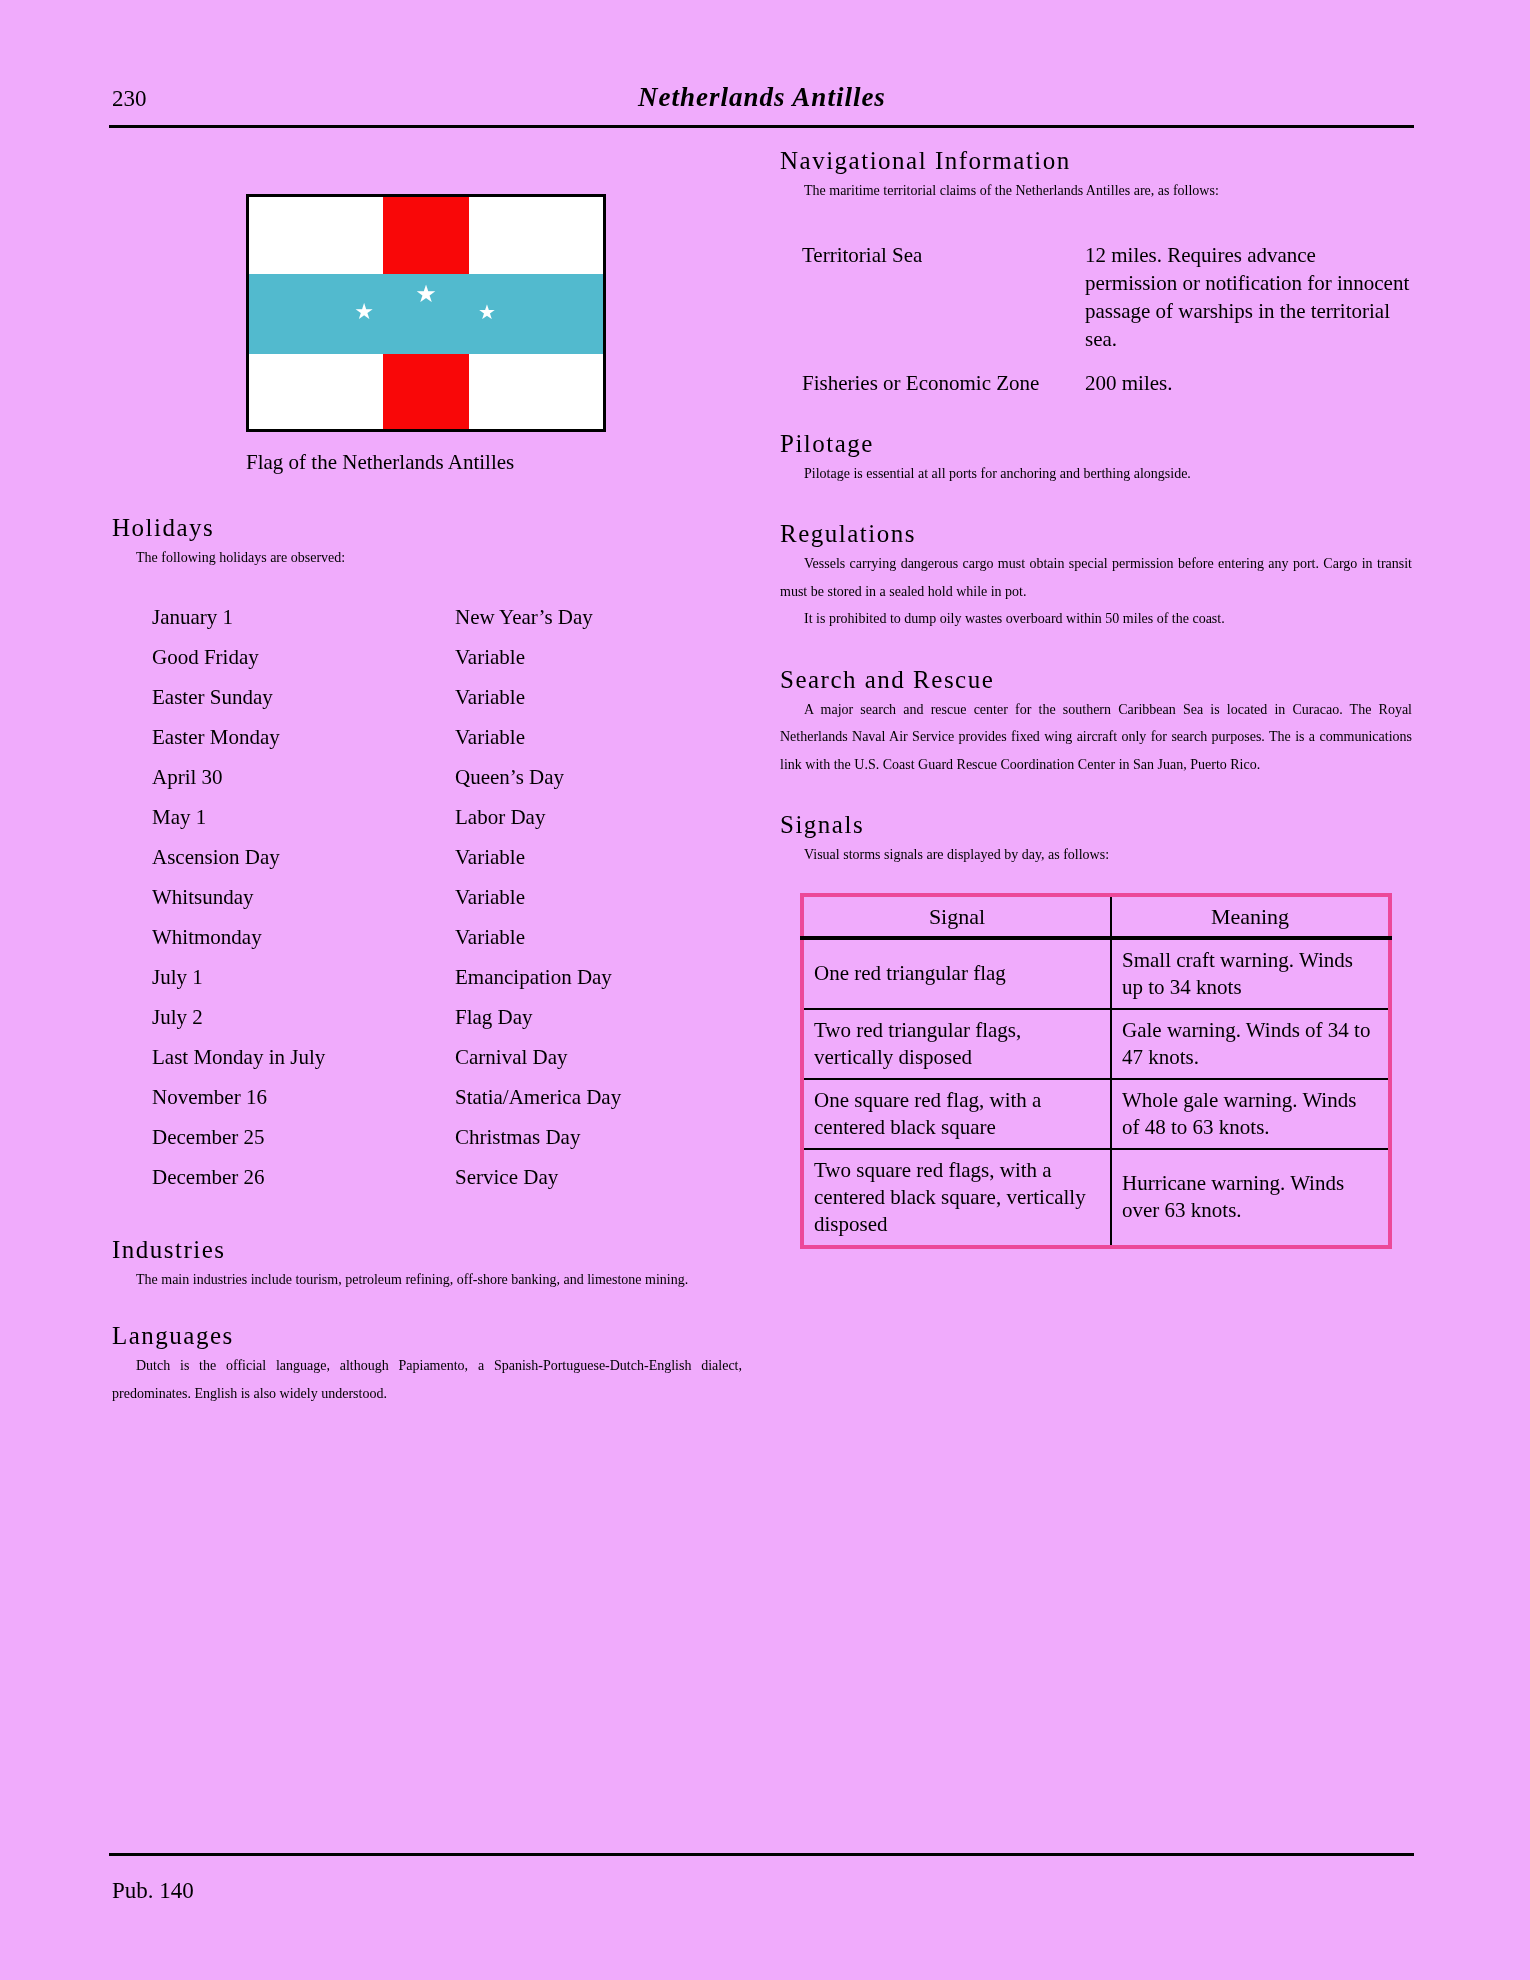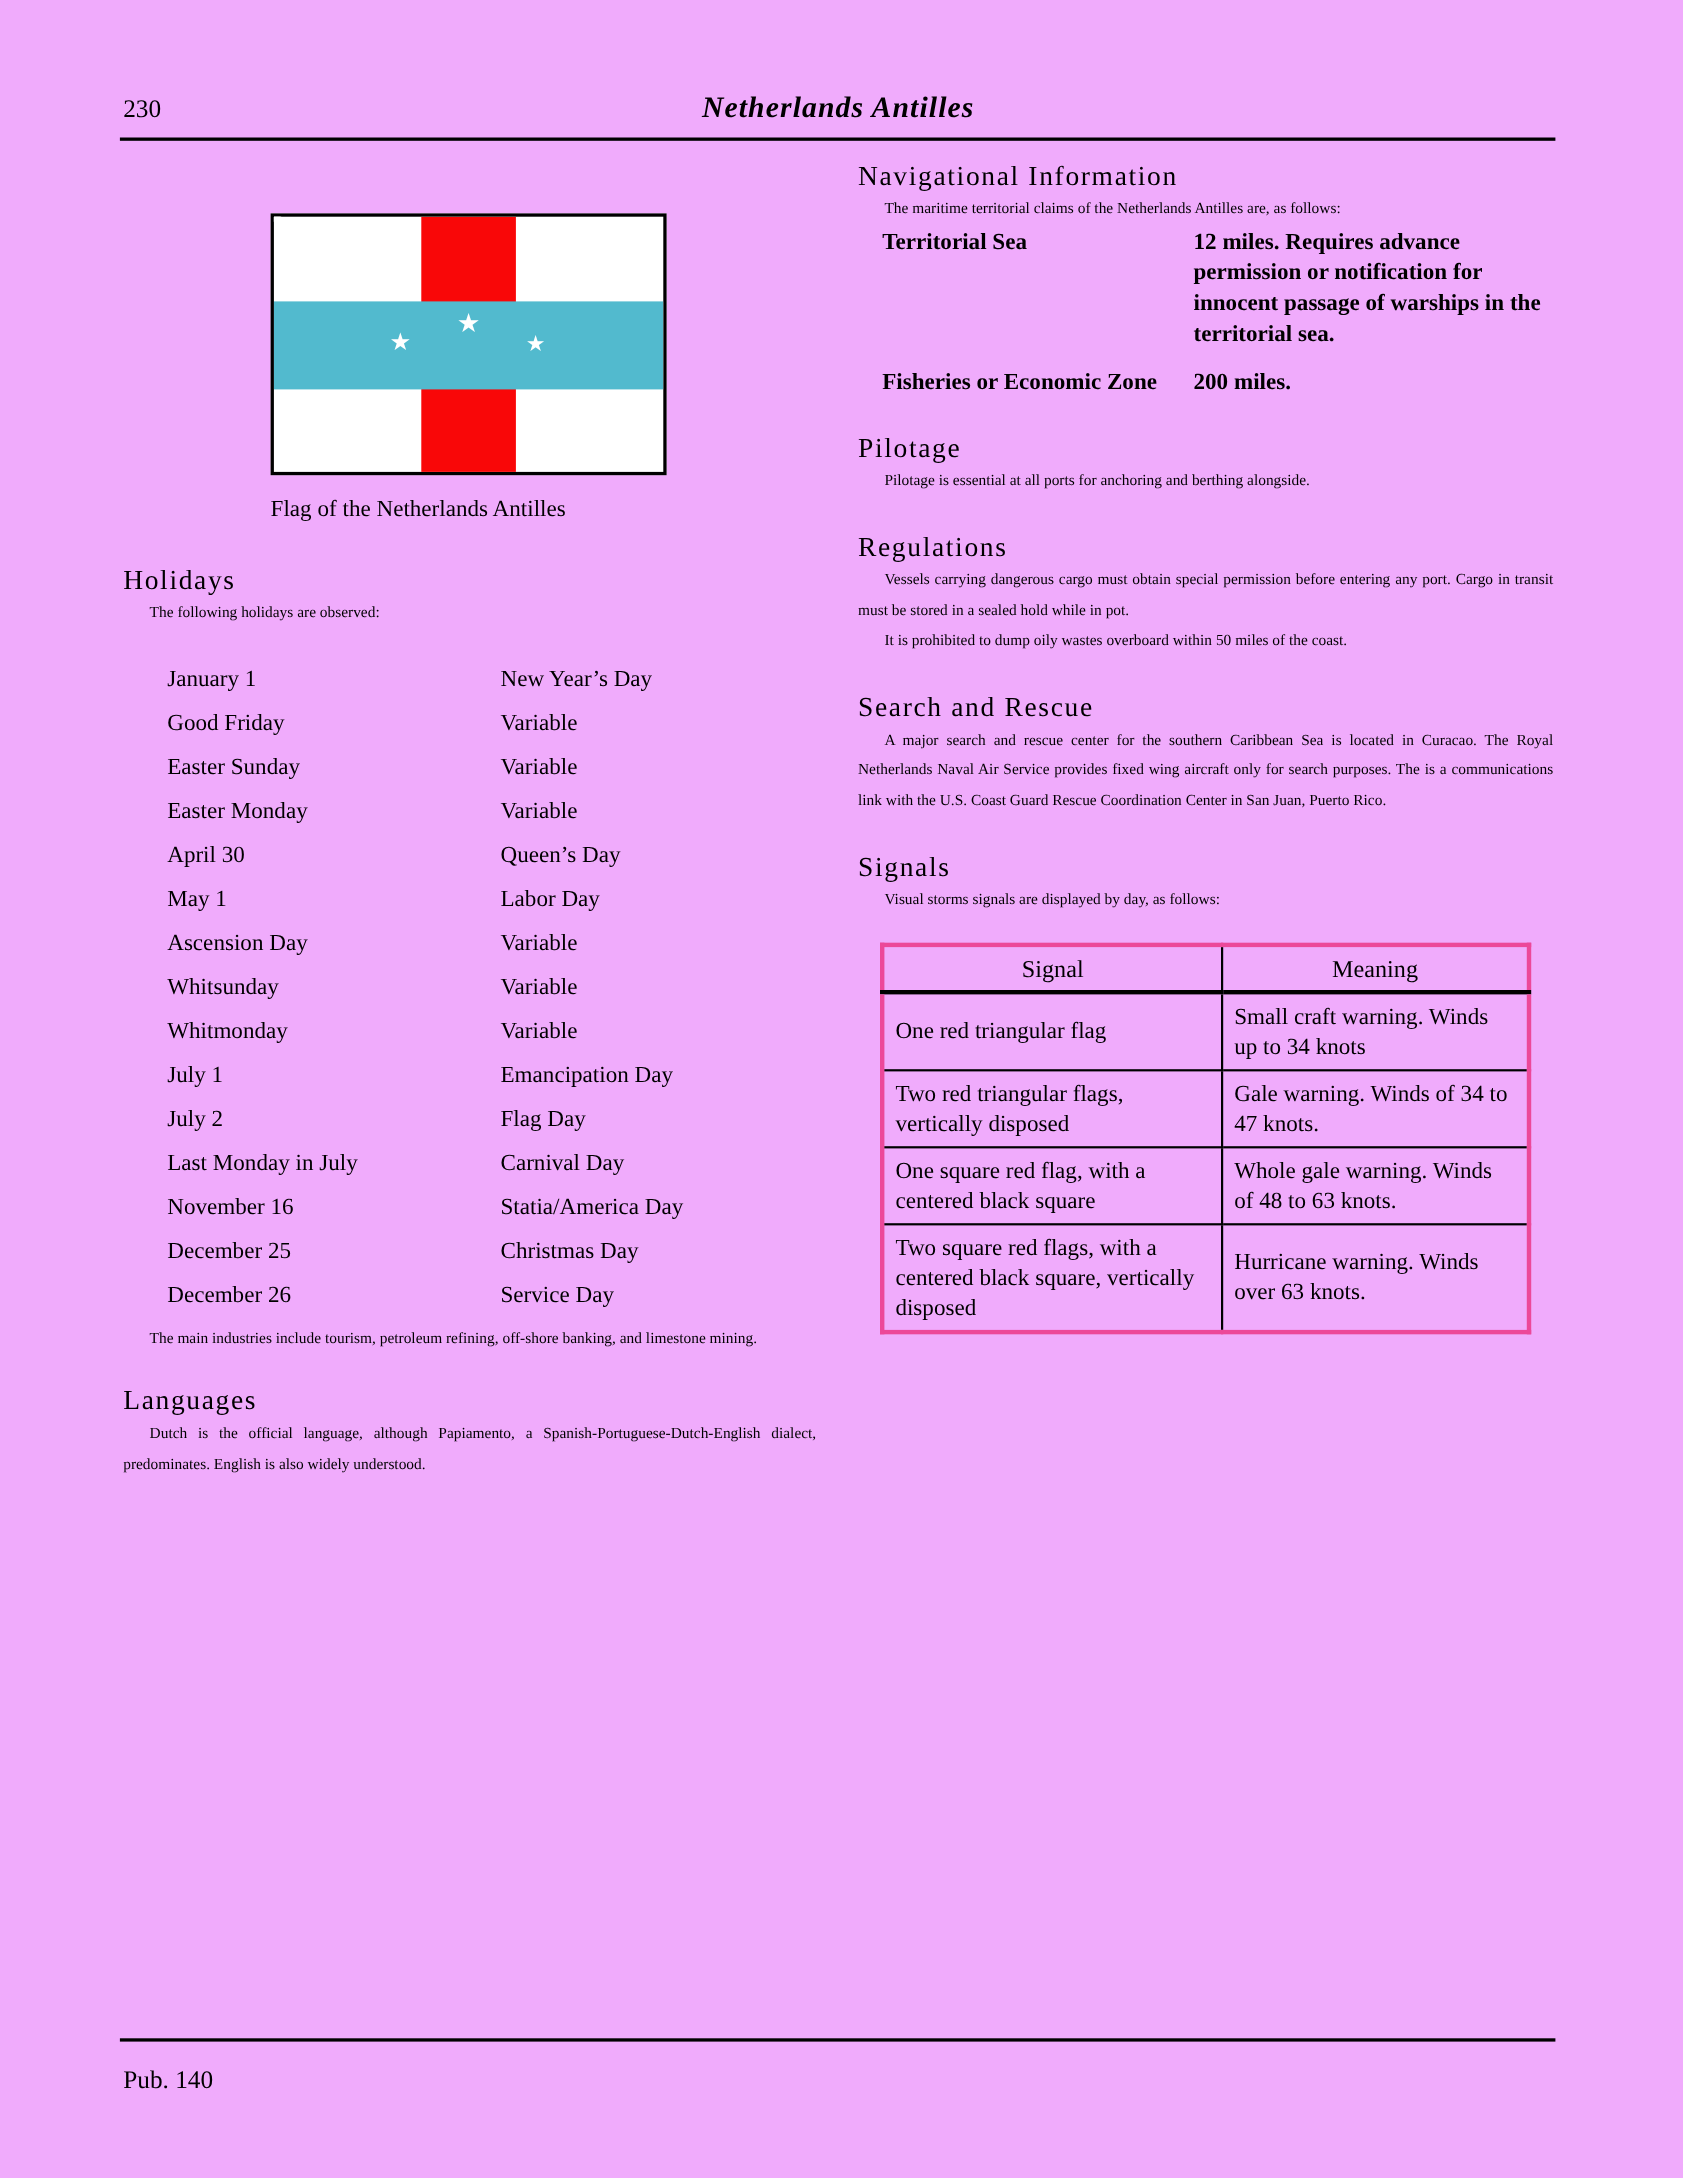--- a/index.html
+++ b/index.html
@@ -54,21 +54,21 @@
   .holiday-date { width:303px; flex:0 0 303px; }
 
   .industries-heading { margin-top:42px; }
   .industries-text { margin-top:26px; }
   .languages-heading { margin-top:26px; }
   .languages-text { margin-top:26px; }
 
   
   .nav-heading { margin-top:6px; }
   .nav-intro { margin-top:26px; }
-  .claims { font-size:21px; line-height:28px;font-weight:bold; }
+  .claims { margin-top:36px; font-size:21px; line-height:28px; }
   .claim-row { display:flex; margin-bottom:16px; }
   .claim-label { flex:0 0 305px; padding-left:22px; box-sizing:border-box; }
   .claim-value { flex:1; }
 
   .pilotage-heading, .regulations-heading, .sar-heading, .signals-heading { margin-top:30px; }
   .pilotage-text, .regulations-p1, .sar-text, .signals-intro { margin-top:26px; }
   .regulations-p2 { margin-top:0; }
 
   
   .signals-table {
@@ -173,20 +173,21 @@
         <div class="holiday-row">
           <span class="holiday-date">December 25</span>
           <span class="holiday-name">Christmas Day</span>
         </div>
         <div class="holiday-row">
           <span class="holiday-date">December 26</span>
           <span class="holiday-name">Service Day</span>
         </div>
       </div>
 
+      <div class="section-heading industries-heading">Industries</div>
       <p class="body-text industries-text">The main industries include tourism, petroleum refining, off-shore banking, and limestone mining.</p>
 
       <div class="section-heading languages-heading">Languages</div>
       <p class="body-text languages-text">Dutch is the official language, although Papiamento, a Spanish-Portuguese-Dutch-English dialect, predominates. English is also widely understood.</p>
 
     </div>
 
     <div class="col-right">
 
       <div class="section-heading nav-heading">Navigational Information</div>

